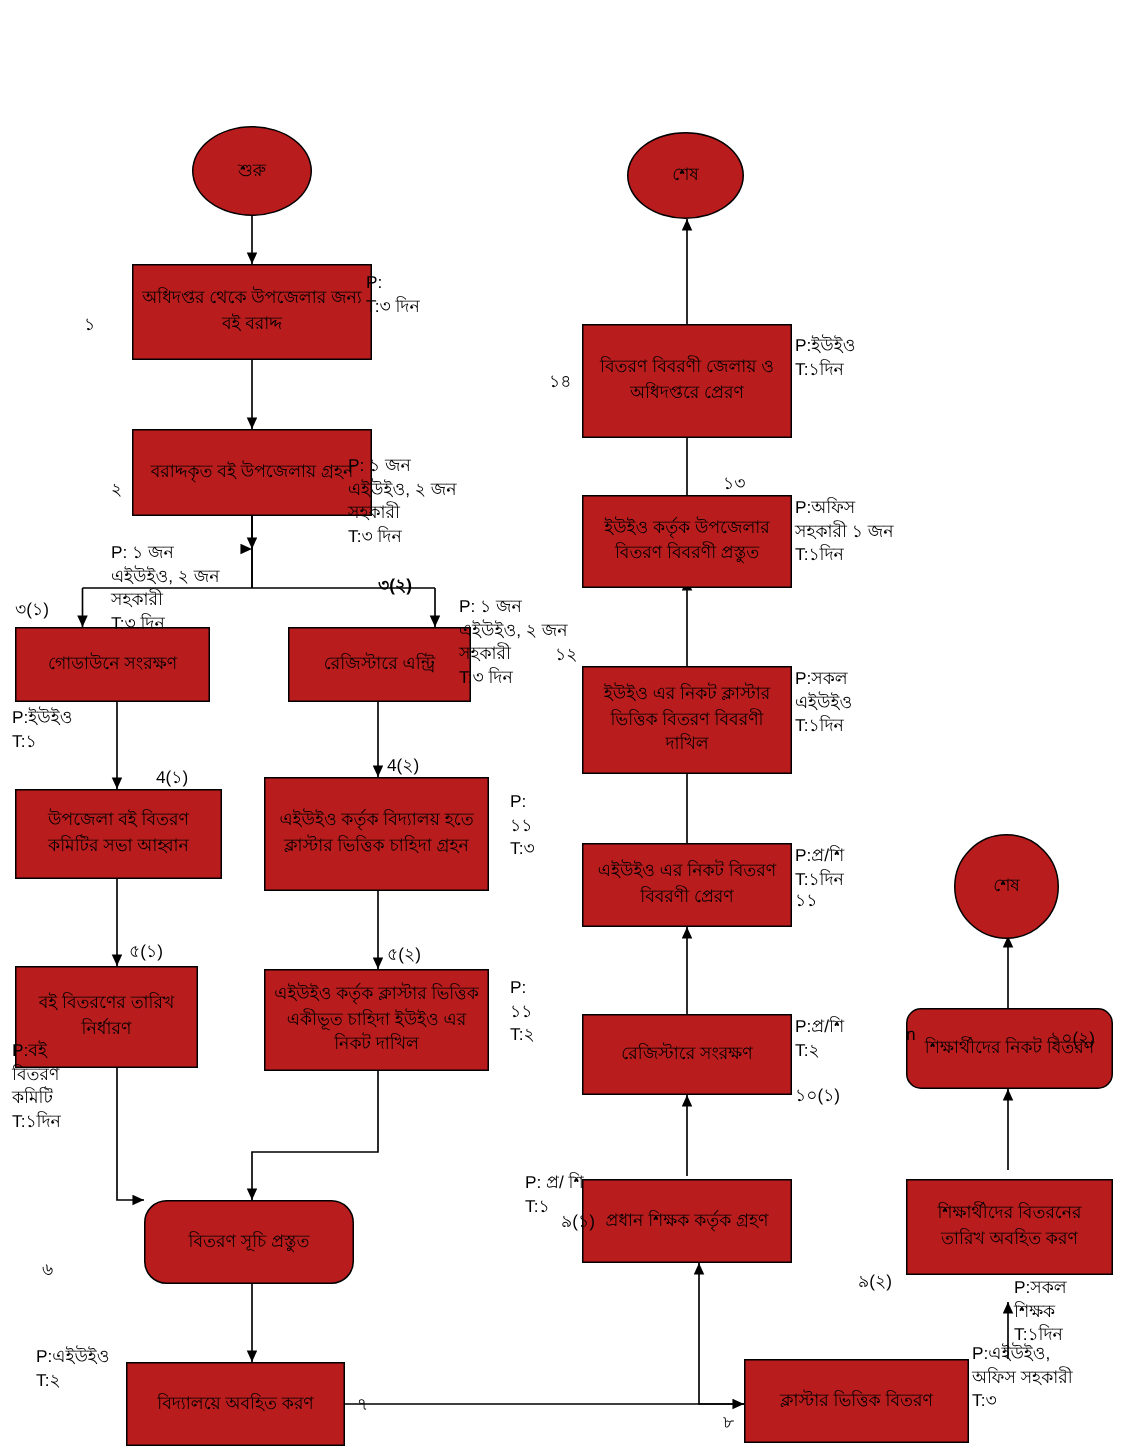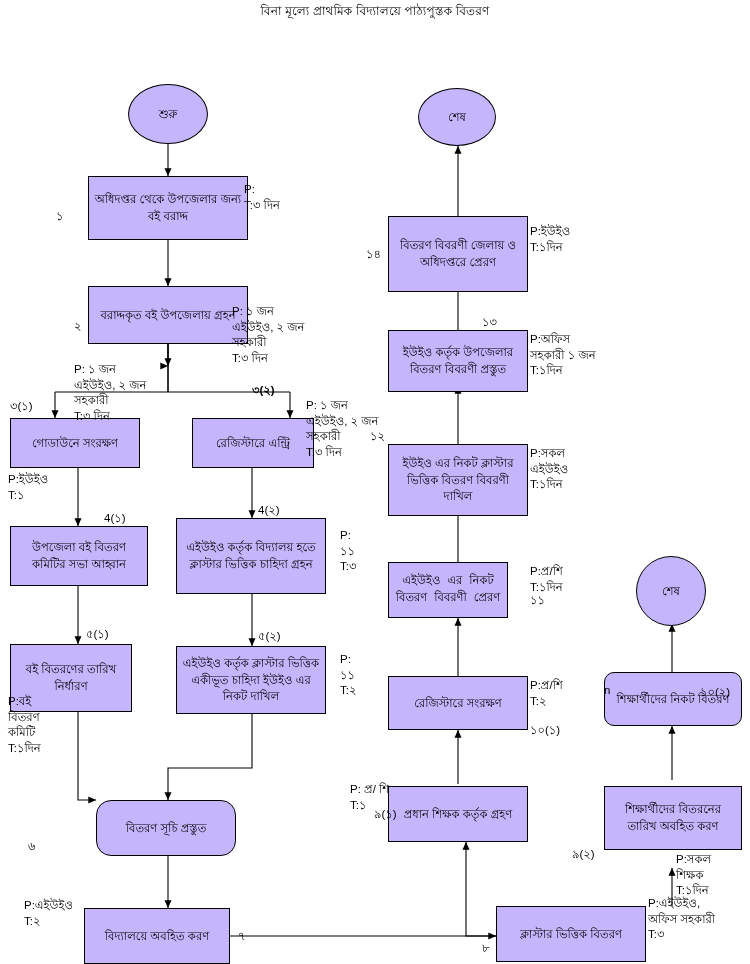--- a/index.html
+++ b/index.html
@@ -16,21 +16,21 @@
     position:absolute;
     width:100%;
     top:2px;
     text-align:center;
     font-size:12px;
     letter-spacing:.2px;
   }
   .node{
     position:absolute;
     box-sizing:border-box;
-    background:#c4b5fd;
+    background:#b91c1c;
     border:1px solid #000;
     display:flex;
     align-items:center;
     justify-content:center;
     text-align:center;
     font-size:11.5px;
     line-height:1.45;
     padding:3px 5px;
   }
   .oval{border-radius:50%;}
@@ -45,21 +45,20 @@
     position:absolute;
     font-size:11.5px;
   }
   svg{position:absolute;left:0;top:0;}
 </style>
 </head>
 <body>
 
 <div id="canvas">
 
-  <div class="title">বিনা মূল্যে প্রাথমিক বিদ্যালয়ে পাঠ্যপুস্তক বিতরণ</div>
 
   <svg width="750" height="964">
     <defs>
       <marker id="arw" markerWidth="9" markerHeight="9" refX="7" refY="3.2" orient="auto">
         <path d="M0,0 L7,3.2 L0,6.4 z" fill="#000"></path>
       </marker>
     </defs>
     <g stroke="#000" stroke-width="1.1" fill="none" marker-end="url(#arw)">
 
       <path d="M168,144 L168,176"></path>
@@ -129,21 +128,21 @@
   <div class="node" style="left:176px;top:646px;width:150px;height:68px;">এইউইও কর্তৃক ক্লাস্টার ভিত্তিক একীভূত চাহিদা ইউইও এর নিকট দাখিল</div>
   <div class="node" style="left:10px;top:644px;width:122px;height:68px;">বই বিতরণের তারিখ নির্ধারণ</div>
   <div class="node" style="left:96px;top:800px;width:140px;height:56px;border-radius:15px;">বিতরণ সূচি প্রস্তুত</div>
   <div class="node" style="left:84px;top:908px;width:146px;height:56px;">বিদ্যালয়ে অবহিত করণ</div>
 
   <div class="node" style="left:496px;top:906px;width:150px;height:56px;">ক্লাস্টার ভিত্তিক বিতরণ</div>
   <div class="node" style="left:388px;top:786px;width:140px;height:56px;">প্রধান শিক্ষক কর্তৃক গ্রহণ</div>
   <div class="node" style="left:604px;top:786px;width:138px;height:64px;">শিক্ষার্থীদের বিতরনের তারিখ অবহিত করণ</div>
   <div class="node" style="left:388px;top:676px;width:140px;height:54px;">রেজিস্টারে সংরক্ষণ</div>
   <div class="node" style="left:604px;top:672px;width:138px;height:54px;border-radius:10px;">শিক্ষার্থীদের নিকট বিতরণ</div>
-  <div class="node" style="left:388px;top:562px;width:120px;height:56px;font-family:Liberation Mono, monospace;">এইউইও এর নিকট বিতরণ বিবরণী প্রেরণ</div>
+  <div class="node" style="left:388px;top:562px;width:140px;height:56px;">এইউইও এর নিকট বিতরণ বিবরণী প্রেরণ</div>
   <div class="node" style="left:388px;top:444px;width:140px;height:72px;">ইউইও এর নিকট ক্লাস্টার ভিত্তিক বিতরণ বিবরণী দাখিল</div>
   <div class="node" style="left:388px;top:330px;width:140px;height:62px;">ইউইও কর্তৃক উপজেলার বিতরণ বিবরণী প্রস্তুত</div>
   <div class="node" style="left:388px;top:216px;width:140px;height:76px;">বিতরণ বিবরণী জেলায় ও অধিদপ্তরে প্রেরণ</div>
 
   <div class="num" style="left:56px;top:208px;">১</div>
   <div class="num" style="left:74px;top:318px;">২</div>
   <div class="num" style="left:10px;top:398px;">৩(১)</div>
   <div class="num" style="left:252px;top:382px;font-weight:bold;">৩(২)</div>
   <div class="num" style="left:104px;top:510px;">4(১)</div>
   <div class="num" style="left:258px;top:502px;">4(২)</div>

